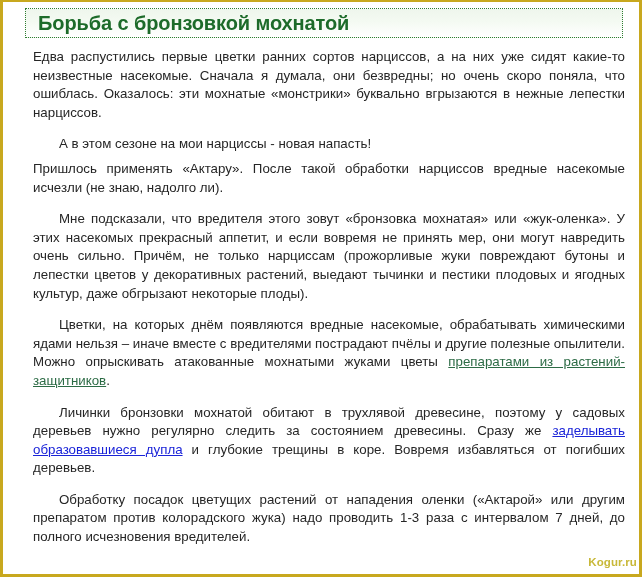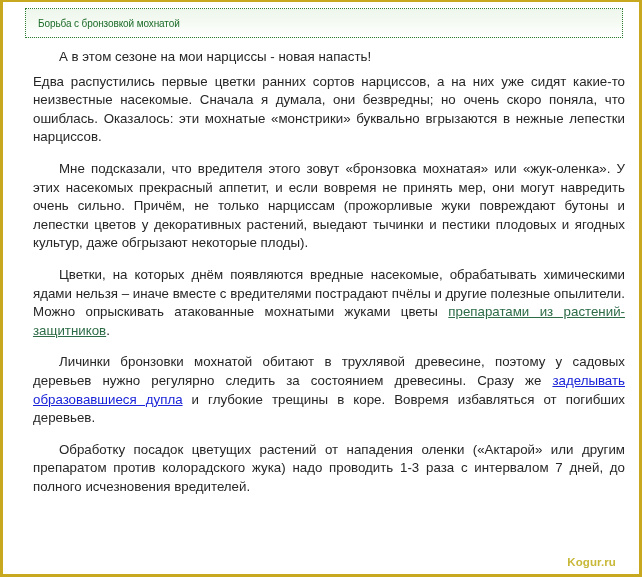--- a/index.html
+++ b/index.html
@@ -33,22 +33,22 @@
     box-sizing: border-box;
     margin: 6px 16px 0 22px;
     height: 30px;
     border: 1px dotted #2f7d32;
     background: linear-gradient(to bottom, #eef6ec 0%, #f4faf2 45%, #ffffff 100%);
     display: flex;
     align-items: center;
     padding-left: 12px;
   }
   .header-title {
-    font-size: 10px;
-    font-weight: normal;
+    font-size: 20px;
+    font-weight: bold;
     color: #1d6b2a;
     letter-spacing: -0.1px;
     font-family: "Liberation Sans", "DejaVu Sans", sans-serif;
   }
 
   
   .article {
     padding: 0 14px 0 30px;
     margin-top: 10px;
   }
@@ -77,45 +77,46 @@
     text-decoration: underline;
   }
   a.link-green {
     color: #2c6b45;
     text-decoration: underline;
   }
 
   
   .watermark {
     position: absolute;
-    right: 23px;
+    right: 2px;
     bottom: 6px;
     font-size: 11.5px;
     font-weight: bold;
     color: #c8b838;
     letter-spacing: 0.1px;
     font-family: "Liberation Sans", "DejaVu Sans", sans-serif;
   }
 </style>
 </head>
 <body>
 
 <div class="page">
 
   <div class="header-box">
     <span class="header-title">Борьба с бронзовкой мохнатой</span>
   </div>
 
   <div class="article">
 
+    <p class="no-indent gap-lg">Едва распустились первые цветки ранних сортов нарциссов, а на них уже сидят какие-то неизвестные насекомые. Сначала я думала, они безвредны; но очень скоро поняла, что ошиблась. Оказалось: эти мохнатые «монстрики» буквально вгрызаются в нежные лепестки нарциссов.</p>
+
     <p class="no-indent gap-sm" style="text-indent:26px;">А в этом сезоне на мои нарциссы - новая напасть!</p>
 
-    <p class="no-indent gap-lg">Едва распустились первые цветки ранних сортов нарциссов, а на них уже сидят какие-то неизвестные насекомые. Сначала я думала, они безвредны; но очень скоро поняла, что ошиблась. Оказалось: эти мохнатые «монстрики» буквально вгрызаются в нежные лепестки нарциссов.</p>
 
-
+    <p class="no-indent gap-lg">Пришлось применять «Актару». После такой обработки нарциссов вредные насекомые исчезли (не знаю, надолго ли).</p>
 
     <p class="gap-lg">Мне подсказали, что вредителя этого зовут «бронзовка мохнатая» или «жук-оленка». У этих насекомых прекрасный аппетит, и если вовремя не принять мер, они могут навредить очень сильно. Причём, не только нарциссам (прожорливые жуки повреждают бутоны и лепестки цветов у декоративных растений, выедают тычинки и пестики плодовых и ягодных культур, даже обгрызают некоторые плоды).</p>
 
     <p class="gap-lg"><span>Цветки, на которых днём появляются вредные насекомые, обрабатывать химическими ядами нельзя – иначе вместе с вредителями пострадают пчёлы и другие полезные опылители. Можно опрыскивать атакованные мохнатыми жуками цветы </span><a href="#" class="link-green">препаратами из растений-защитников</a><span>.</span></p>
 
     <p class="gap-lg"><span>Личинки бронзовки мохнатой обитают в трухлявой древесине, поэтому у садовых деревьев нужно регулярно следить за состоянием древесины. Сразу же </span><a href="#" class="link-blue">заделывать образовавшиеся дупла</a><span> и глубокие трещины в коре. Вовремя избавляться от погибших деревьев.</span></p>
 
     <p class="gap-lg">Обработку посадок цветущих растений от нападения оленки («Актарой» или другим препаратом против колорадского жука) надо проводить 1-3 раза с интервалом 7 дней, до полного исчезновения вредителей.</p>
 
   </div>

